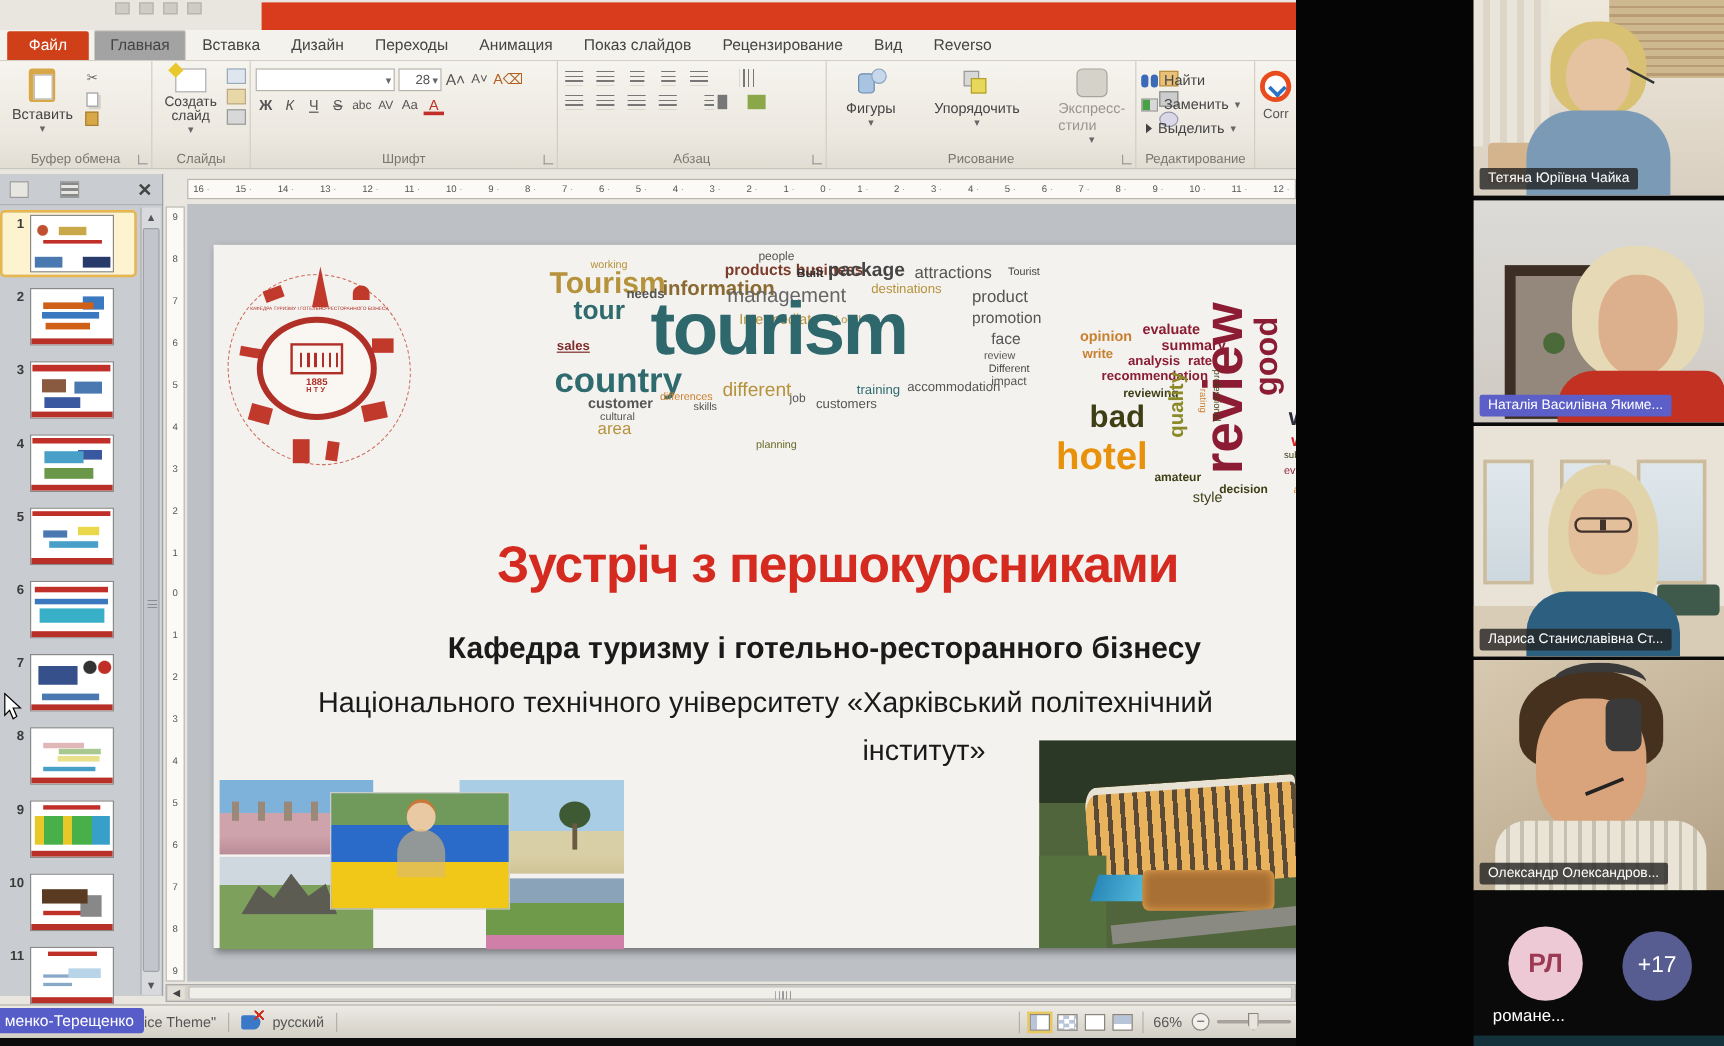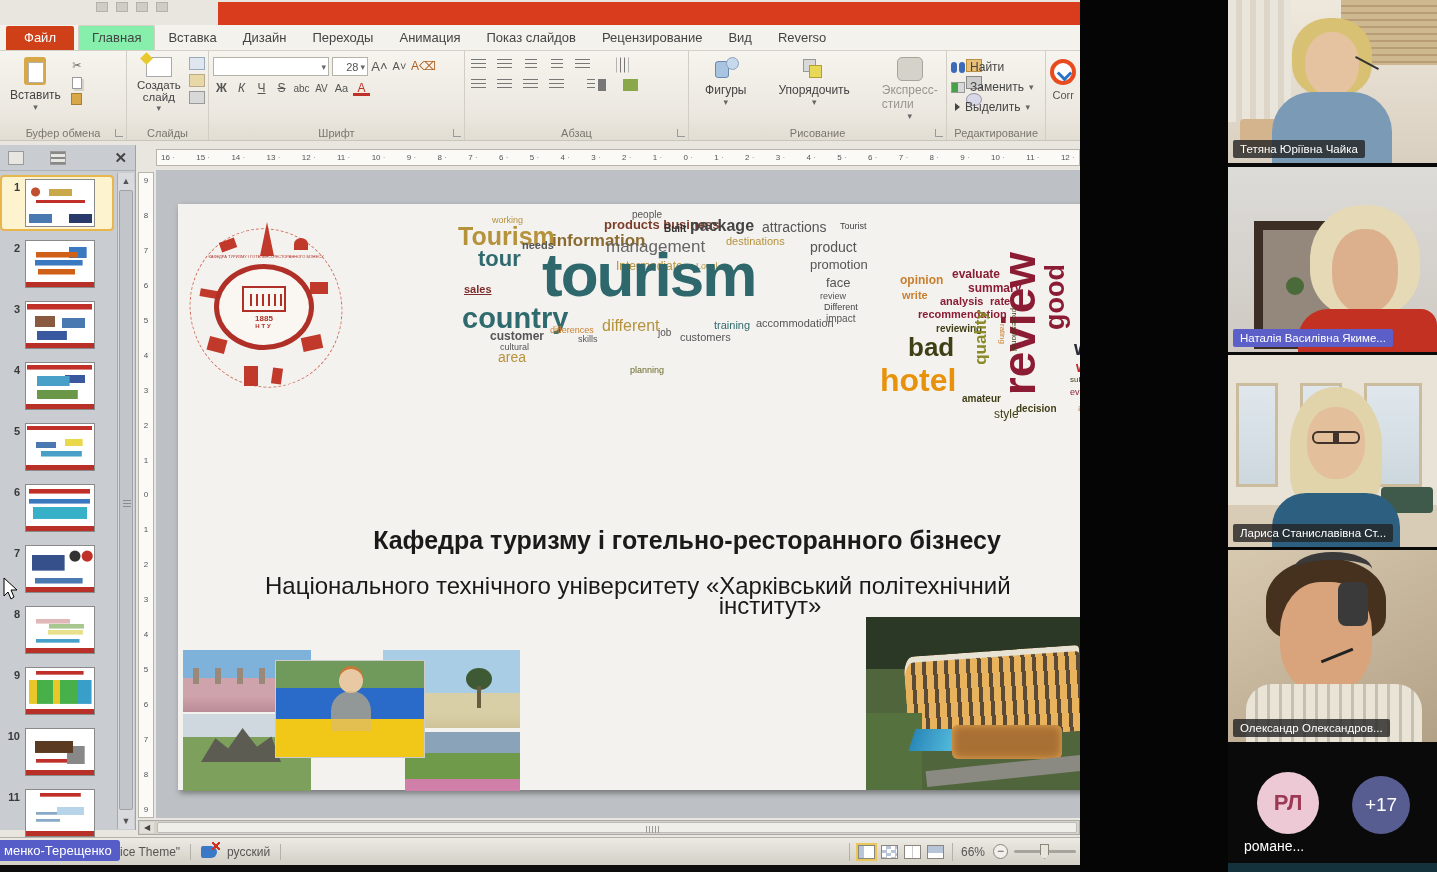--- a/index.html
+++ b/index.html
@@ -11,21 +11,21 @@
   .ppt{position:absolute;left:0;top:0;width:1080px;height:872px;background:#e9e6df;overflow:hidden;}
   .qat{position:absolute;left:96px;top:2px;height:14px;display:flex;gap:8px;}
   .qat i{width:12px;height:10px;background:#cfccc4;border:1px solid #b5b2aa;display:block;}
   .titlebar-red{position:absolute;left:218px;top:2px;width:862px;height:23px;background:#d93b1d;}
 
   
   .tabs-row{position:absolute;left:0;top:25px;width:1080px;height:26px;background:#f4f2ec;
             border-bottom:1px solid #d4d0c8;display:flex;align-items:flex-end;padding-left:6px;font-size:13px;}
   .tab{padding:4px 13px 5px;color:#444;cursor:default;white-space:nowrap;}
   .tab.file{background:#cf4018;color:#fff;border-radius:2px 2px 0 0;margin-right:4px;padding:4px 18px 5px;}
-  .tab.active{background:#86efac;border:1px solid #d4d0c8;border-bottom:none;border-radius:2px 2px 0 0;}
+  .tab.active{background:#a3a3a3;border:1px solid #d4d0c8;border-bottom:none;border-radius:2px 2px 0 0;}
 
   
   .ribbon{position:absolute;left:0;top:51px;width:1080px;height:90px;
           background:linear-gradient(180deg,#f6f4ee 0%,#ece8e0 70%,#e2ddd3 100%);
           border-bottom:1px solid #c9c5bc;display:flex;}
   .rgroup{position:relative;height:100%;border-right:1px solid #d2cec5;padding:4px 4px 16px;}
   .glabel{position:absolute;left:0;bottom:1px;width:100%;text-align:center;font-size:11px;color:#7a766e;white-space:nowrap;}
   .launcher{position:absolute;right:3px;bottom:3px;width:8px;height:8px;border-left:1px solid #999;border-bottom:1px solid #999;}
   .bigbtn{display:flex;flex-direction:column;align-items:center;font-size:12px;color:#444;padding:2px 6px;}
   .arrow{font-size:9px;color:#666;}
@@ -168,21 +168,21 @@
   .emblem .d5{left:10px;top:118px;width:18px;height:14px;transform:rotate(15deg);}
   .emblem .d6{left:104px;top:116px;width:20px;height:14px;transform:rotate(-12deg);}
   .emblem .d7{left:46px;top:146px;width:14px;height:20px;}
   .emblem .d8{left:74px;top:148px;width:10px;height:16px;transform:rotate(8deg);}
   .emblem .orbit{position:absolute;left:-8px;top:8px;width:152px;height:160px;border:1px dashed #d07060;border-radius:50%;transform:rotate(-18deg);}
 
   
   .s-title{position:absolute;left:0;top:243px;width:1040px;text-align:center;font-size:43px;font-weight:bold;letter-spacing:-1px;}
   .s-sub{position:absolute;left:0;top:322px;width:1018px;text-align:center;font-size:25px;font-weight:bold;color:#1a1a1a;}
   .s-uni{position:absolute;left:87px;top:368px;font-size:24px;color:#1a1a1a;white-space:nowrap;}
-  .s-uni2{position:absolute;left:592px;top:388px;transform:translateX(-50%);font-size:24px;color:#1a1a1a;}
+  .s-uni2{position:absolute;left:592px;top:408px;transform:translateX(-50%);font-size:24px;color:#1a1a1a;}
 
   
   .collage{position:absolute;left:5px;top:440px;width:337px;height:147px;}
   .collage div{position:absolute;}
   .c-salt{left:0;top:6px;width:128px;height:62px;background:linear-gradient(180deg,#7fb2da 0 45%,#cfa3ab 45% 75%,#b98b97 100%);}
   .c-salt:before{content:"";position:absolute;left:10px;top:18px;width:100px;height:16px;background:repeating-linear-gradient(90deg,#9a8878 0 6px,transparent 6px 22px);}
   .c-beach{left:200px;top:6px;width:137px;height:78px;background:linear-gradient(180deg,#a9cde4 0 55%,#d9cfa6 55% 80%,#cfc498 100%);}
   .c-beach:before{content:"";position:absolute;right:28px;top:18px;width:26px;height:22px;background:#3d5a34;border-radius:50%;}
   .c-beach:after{content:"";position:absolute;right:39px;top:36px;width:4px;height:22px;background:#6a5a40;}
   .c-rocks{left:0;top:70px;width:128px;height:77px;background:linear-gradient(180deg,#cfd8de 0 30%,#7da05c 30% 100%);}
@@ -687,20 +687,21 @@
             <span class="w" style="left: 84px; top: 142px; font-size: 10px; font-weight: bold; color: rgb(63, 63, 22);">amateur</span>
             <span class="w" style="left: 116px; top: 156px; font-size: 12px; color: rgb(63, 63, 22);">style</span>
             <span class="w" style="left: 138px; top: 152px; font-size: 10px; font-weight: bold; color: rgb(63, 63, 22);">decision</span>
             <span class="w" style="left: 196px; top: 86px; font-size: 20px; font-weight: bold; color: rgb(43, 43, 58);">writing</span>
             <span class="w" style="left: 198px; top: 108px; font-size: 14px; font-weight: bold; color: rgb(208, 32, 32);">word</span>
             <span class="w" style="left: 192px; top: 124px; font-size: 8px; color: rgb(63, 63, 22);">subjectiv</span>
             <span class="w" style="left: 192px; top: 136px; font-size: 9px; color: rgb(139, 28, 51);">evaluatio</span>
             <span class="w" style="left: 200px; top: 152px; font-size: 9px; color: rgb(200, 127, 46);">award</span>
           </div>
 
+        <div class="s-title" style="color: rgb(212, 42, 31);">Зустріч з першокурсниками</div>
         <div class="s-sub">Кафедра  туризму і готельно-ресторанного бізнесу</div>
         <div class="s-uni">Національного технічного університету «Харківський політехнічний</div>
         <div class="s-uni2">інститут»</div>
 
         <div class="collage">
           <div class="c-salt"></div>
           <div class="c-beach"></div>
           <div class="c-rocks"></div>
           <div class="c-meadow"></div>
           <div class="c-flag"></div>

